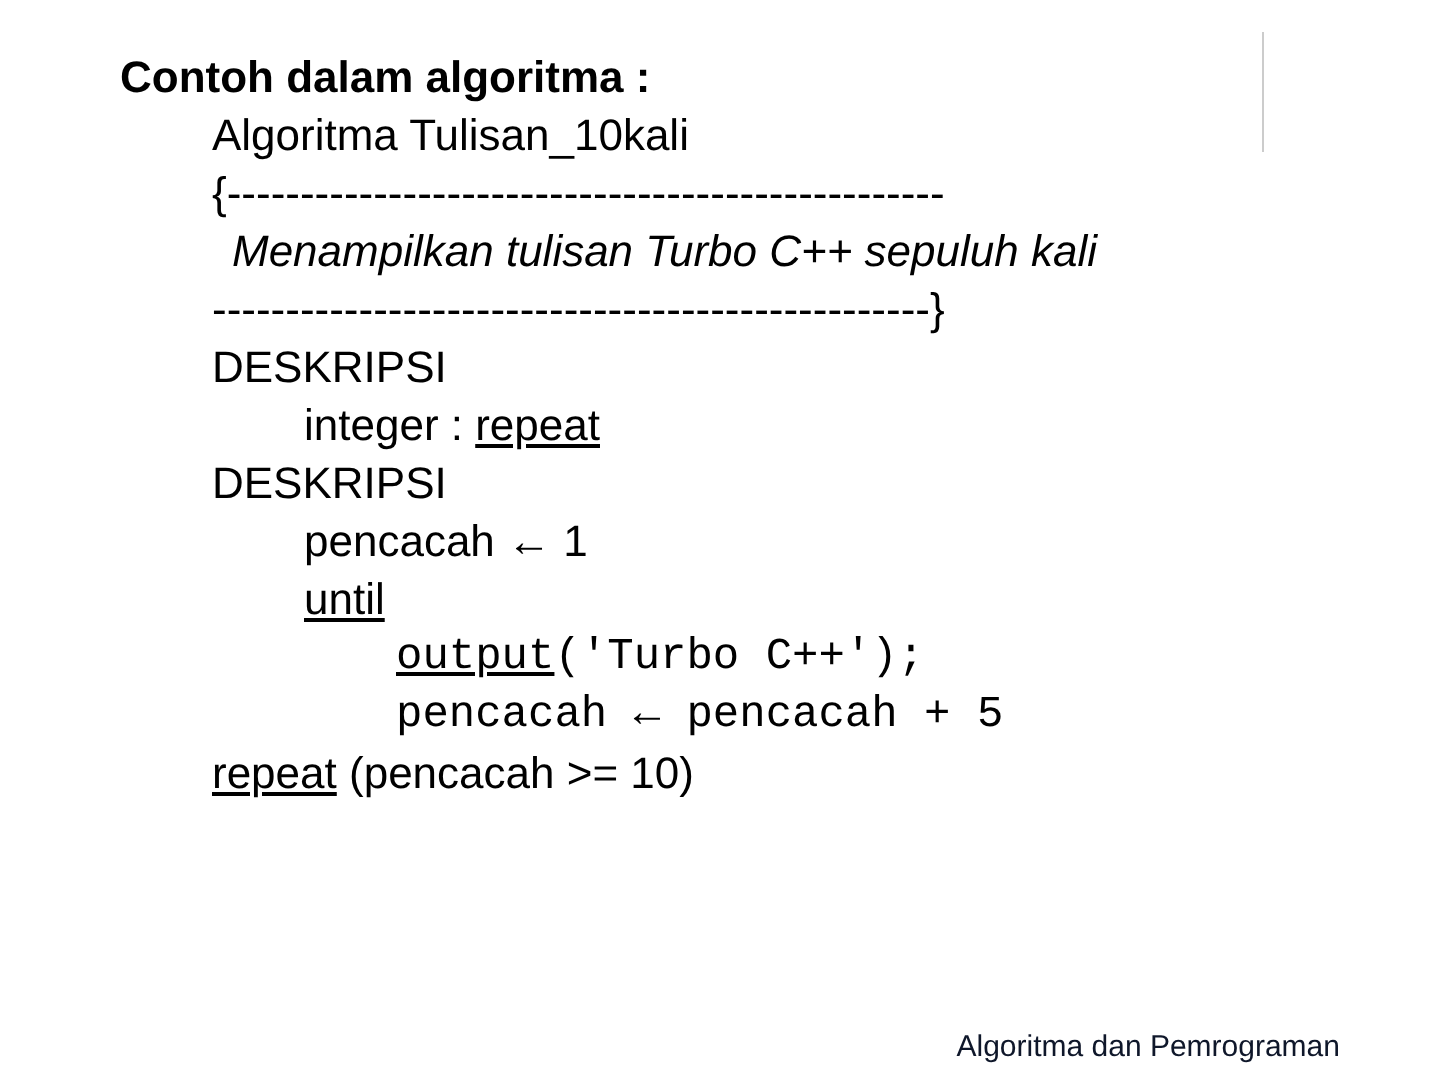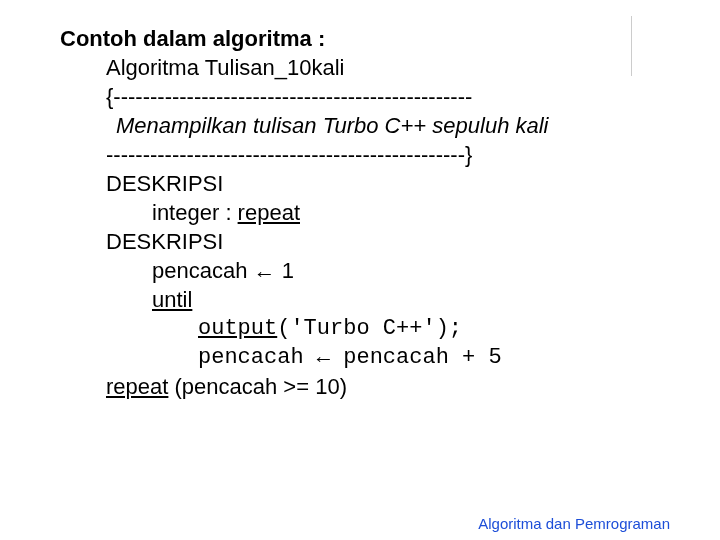--- a/index.html
+++ b/index.html
@@ -30,21 +30,21 @@
   .ul { text-decoration: underline; }
   .i1 { padding-left: 46px; }
   .i1b { padding-left: 56px; font-style: italic; }
   .i2 { padding-left: 92px; }
   .i3 { padding-left: 138px; font-family: Liberation Mono, monospace; }
   .footer {
     position: absolute;
     right: 10px;
     bottom: 8px;
     font-size: 15px;
-    color: #1d4ed8;
+    color: #0f172a;
   }
   .vsep {
     position: absolute;
     top: 16px;
     left: 631px;
     width: 1px;
     height: 60px;
     background: #cccccc;
   }
 </style>

